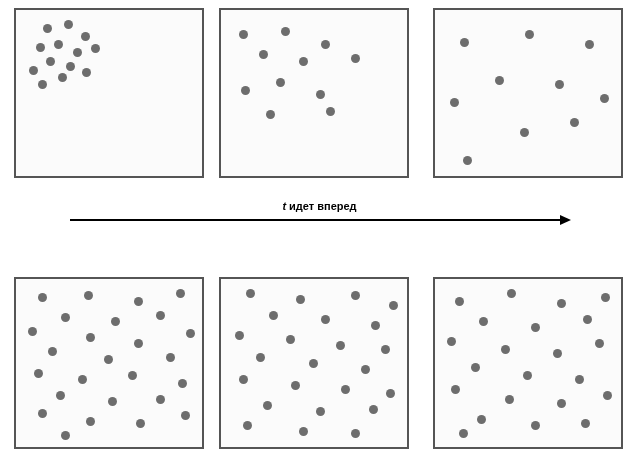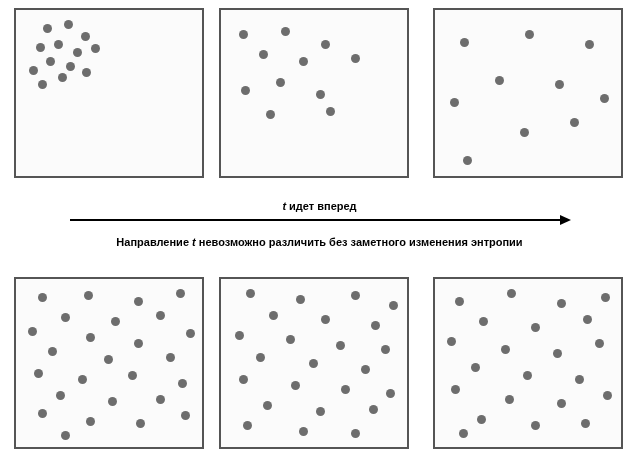--- a/index.html
+++ b/index.html
@@ -68,23 +68,20 @@
 
 <div class="stage">
 
   <div class="caption cap-top" style="left: 0; top: 200px; width: 639px;">
     <span class="ital">t</span><span> идет вперед</span>
   </div>
 
   <div class="arrow-line" style="left: 70px; top: 219px; width: 490px; background: rgb(0, 0, 0);"></div>
   <div class="arrow-head" style="left: 560px; top: 215px; border-left-color: rgb(0, 0, 0);"></div>
 
-  <div class="caption cap-top" style="left: 0; top: 236px; width: 639px;">
-    <span>Направление </span><span class="ital">t</span><span> невозможно различить без заметного изменения энтропии</span>
-  </div>
 
   <div class="box" style="left: 14px; top: 8px; width: 190px; height: 170px; border-color: rgb(85, 85, 85); background: rgb(251, 251, 251);">
       <div class="dot" style="left: 27px; top: 14px; background: rgb(109, 109, 109);"></div>
       <div class="dot" style="left: 48px; top: 10px; background: rgb(109, 109, 109);"></div>
       <div class="dot" style="left: 65px; top: 22px; background: rgb(109, 109, 109);"></div>
       <div class="dot" style="left: 20px; top: 33px; background: rgb(109, 109, 109);"></div>
       <div class="dot" style="left: 38px; top: 30px; background: rgb(109, 109, 109);"></div>
       <div class="dot" style="left: 57px; top: 38px; background: rgb(109, 109, 109);"></div>
       <div class="dot" style="left: 75px; top: 34px; background: rgb(109, 109, 109);"></div>
       <div class="dot" style="left: 30px; top: 47px; background: rgb(109, 109, 109);"></div>

